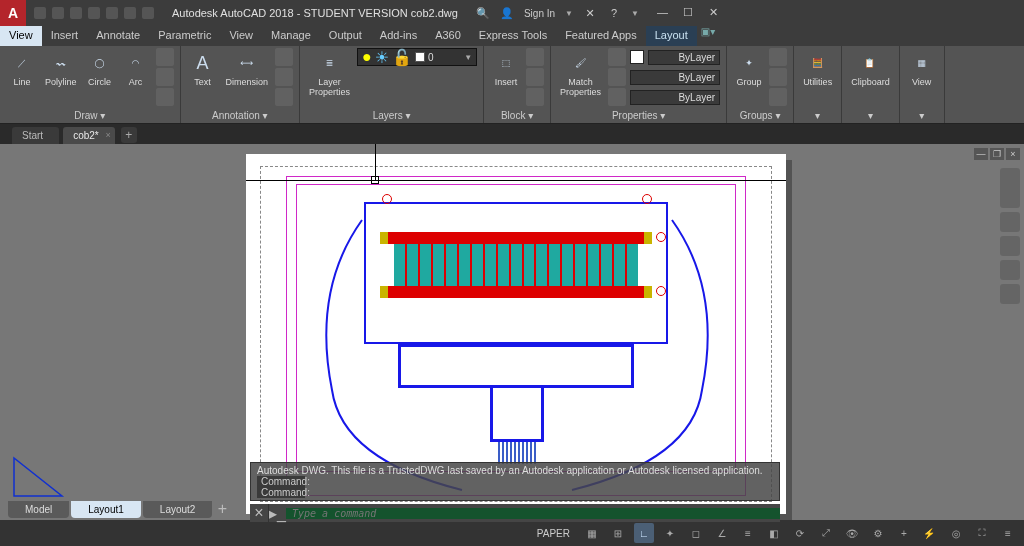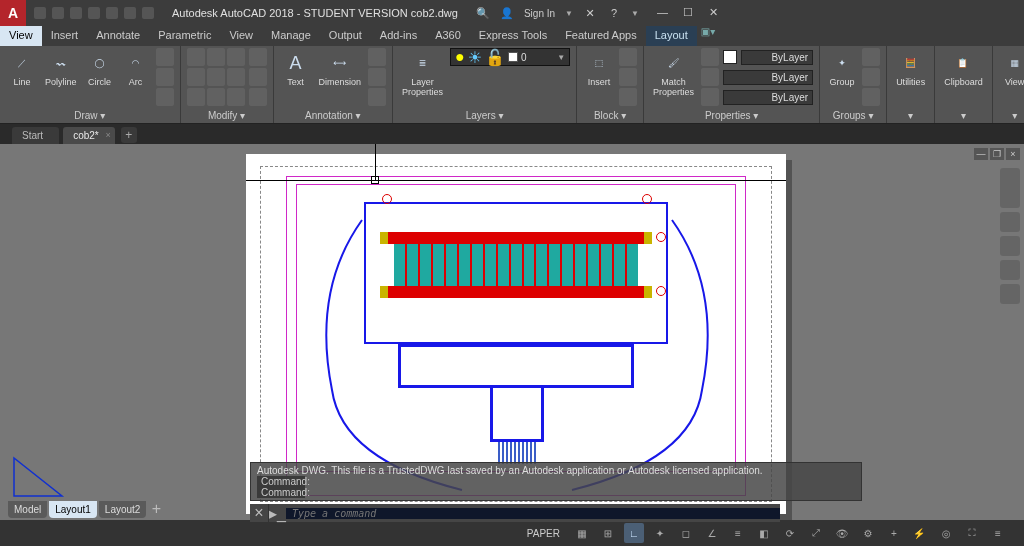--- a/index.html
+++ b/index.html
@@ -57,35 +57,35 @@
   .navbar .n { width:20px; height:20px; background:rgba(90,90,90,0.6); border-radius:3px; }
   .navbar .cube { height:40px; }
 
   
   .frame-magenta { position:absolute; border:1px solid #d028c8; }
   .cross { position:absolute; background:#000; }
 
   .ucsicon { position:absolute; left:8px; bottom:18px; width:60px; height:50px; }
 
   
-  .cmd-area { position:absolute; left:250px; top:318px; width:612px; background:rgba(70,70,70,0.85); color:#ddd; font-family:Consolas,monospace; font-size:10px; padding:2px 6px; border:1px solid #333;}
+  .cmd-area { position:absolute; left:250px; top:318px; width:530px; background:rgba(70,70,70,0.85); color:#ddd; font-family:Consolas,monospace; font-size:10px; padding:2px 6px; border:1px solid #333;}
   .cmd-hist { background:#3a3a3a; color:#ccc; padding:0 4px; width:48px; display:inline-block;}
   .cmd-input-row { position:absolute; left:250px; top:360px; width:530px; height:18px; background:#454545; display:flex; align-items:center; }
   .cmd-x { width:18px; height:18px; display:flex; align-items:center; justify-content:center; color:#bbb;}
   .cmd-ico { width:18px; height:18px; display:flex; align-items:center; justify-content:center; color:#bbb; border-left:1px solid #333;}
-  .cmd-input { flex:1; background:#0f172a; border:none; color:#9a9a9a; font-family:Consolas,monospace; font-size:10px; font-style:italic; padding:0 6px;}
+  .cmd-input { flex:1; background:#14532d; border:none; color:#9a9a9a; font-family:Consolas,monospace; font-size:10px; font-style:italic; padding:0 6px;}
 
   
   .layout-tabs { position:absolute; bottom:0; left:0; height:22px; display:flex; align-items:center; gap:2px; padding-left:8px;}
-  .ltab { background:#5a5a5a; color:#ddd; font-size:10px; padding:3px 6px; border-radius:0 0 4px 4px; }
+  .ltab { background:#5a5a5a; color:#ddd; font-size:10px; padding:3px 17px; border-radius:0 0 4px 4px; }
   .ltab.active { background:#d8e6f3; color:#000; }
   .ltab-add { width:16px; height:16px; color:#bbb; display:flex; align-items:center; justify-content:center;}
 
   
-  .statusbar { height:26px; background:#333; display:flex; align-items:center; color:#ccc; font-size:10px; padding:0 16px; gap:6px; }
+  .statusbar { height:26px; background:#333; display:flex; align-items:center; color:#ccc; font-size:10px; padding:0 6px; gap:6px; }
   .statusbar .spacer { flex:1; }
   .status-btn { width:20px; height:20px; display:flex; align-items:center; justify-content:center; color:#aaa; border-radius:2px;}
   .paper-ind { padding:0 6px; }
   .status-btn.on { background:#4b5f75; color:#cde6ff; }
 
   .tri { font-size:8px; color:#aaa; }
 </style>
 </head>
 <body>
 
@@ -155,41 +155,20 @@
         </div>
       <div class="vcol">
           <div class="s"></div>
           <div class="s"></div>
           <div class="s"></div>
         </div>
     </div>
     <div class="panel-title">Draw ▾</div>
   </div>
 
-  <div class="panel">
-    <div class="panel-body">
-      <div class="smallgrid">
-        <div class="s"></div>
-          <div class="s"></div>
-          <div class="s"></div>
-        <div class="s"></div>
-          <div class="s"></div>
-          <div class="s"></div>
-        <div class="s"></div>
-          <div class="s"></div>
-          <div class="s"></div>
-      </div>
-      <div class="vcol">
-          <div class="s"></div>
-          <div class="s"></div>
-          <div class="s"></div>
-        </div>
-    </div>
-    <div class="panel-title">Modify ▾</div>
-  </div>
 
   <div class="panel">
     <div class="panel-body">
       <div class="bigbtn">
           <div class="ico" style="font-size:18px;">A</div>
           <span>Text</span>
         </div>
       <div class="bigbtn">
           <div class="ico">⟷</div>
           <span>Dimension</span>

